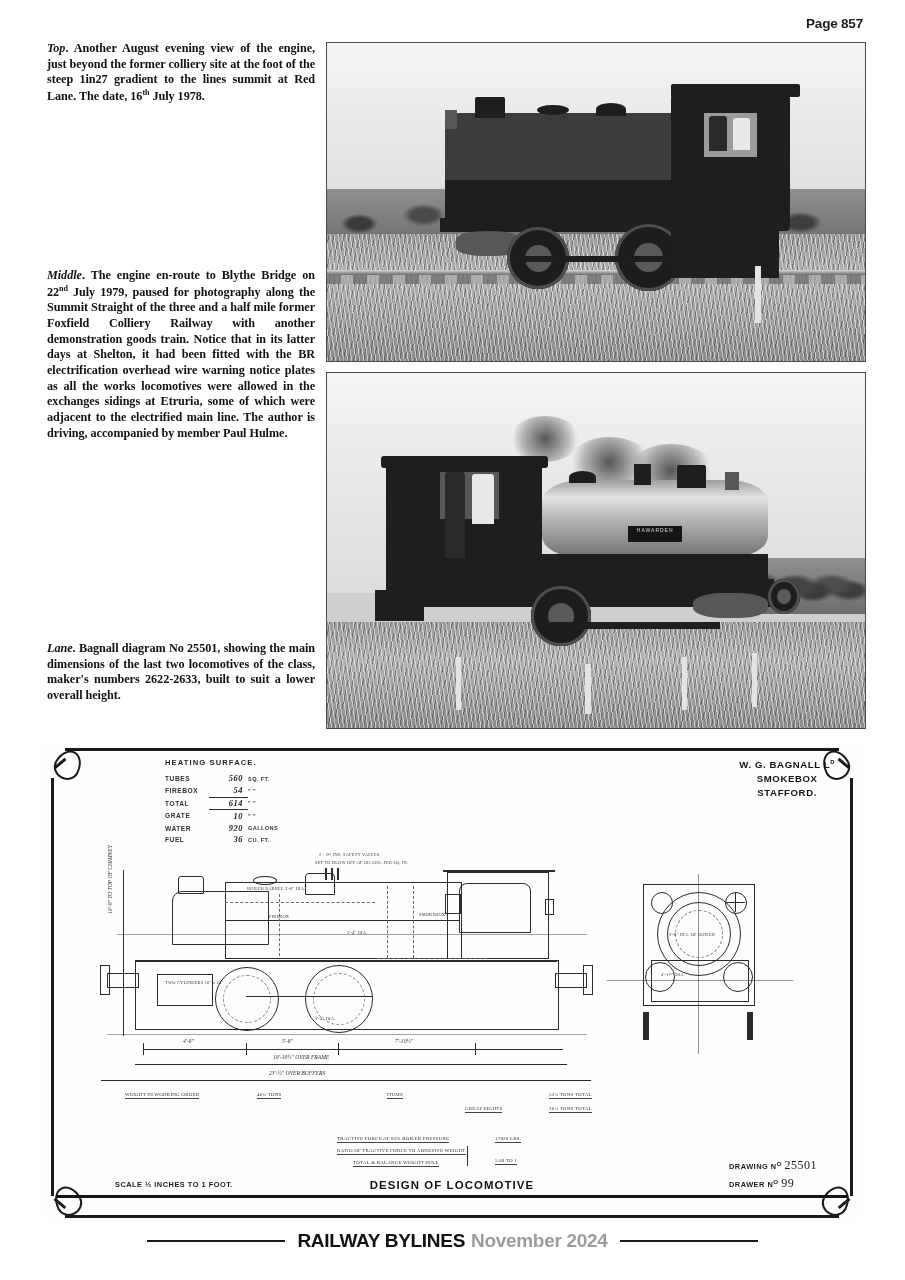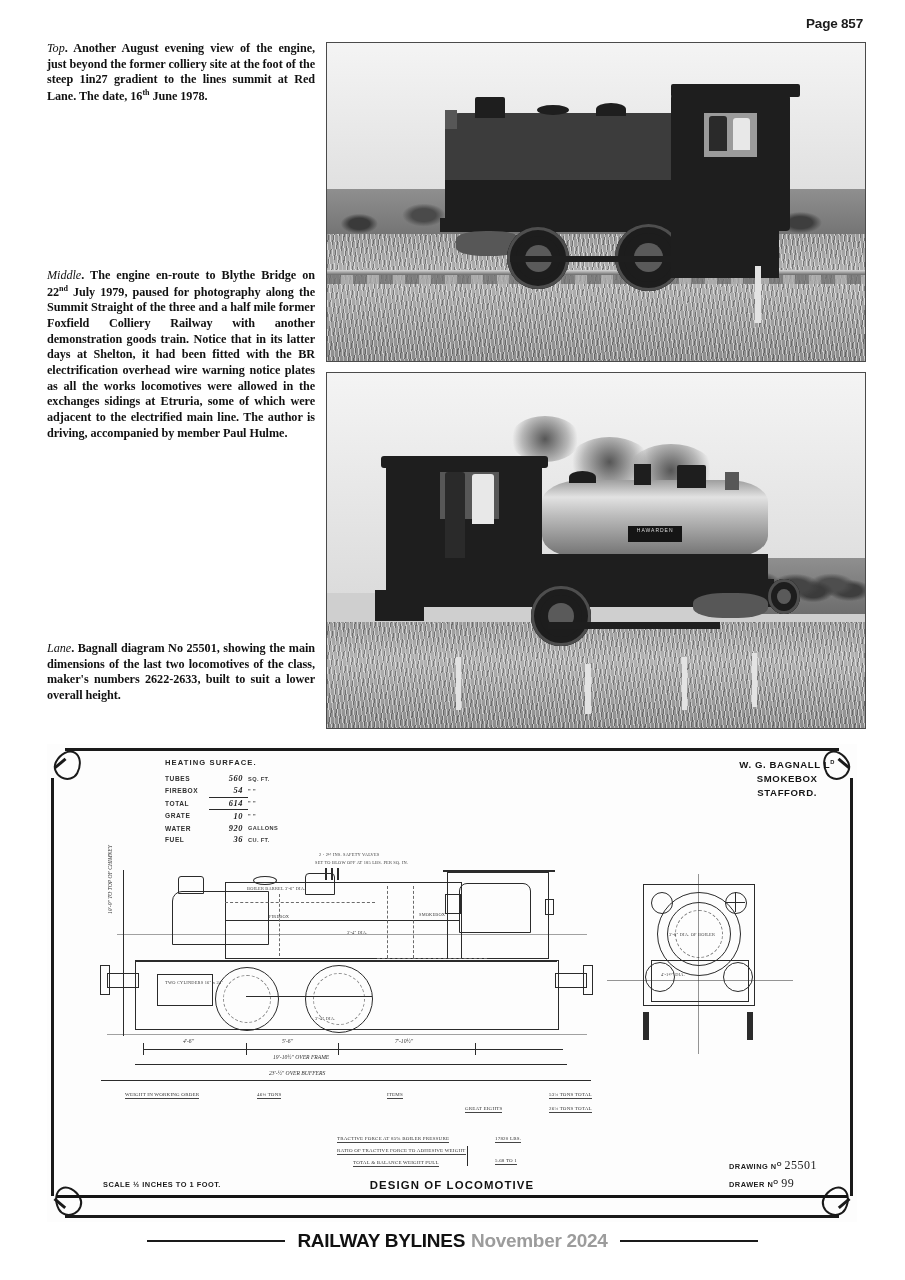--- a/index.html
+++ b/index.html
@@ -36,21 +36,21 @@
     font-family: "Liberation Serif", serif;
     font-size: 12.2px;
     line-height: 1.285;
     font-weight: bold;
     text-align: justify;
     color: #111;
     letter-spacing: -0.05px;
   }
   .caption .lead {
     font-style: italic;
-    font-weight: normal;
+    font-weight: bold;
   }
   .caption sup {
     font-size: 0.66em;
     vertical-align: super;
   }
   #caption-top    { top: 41px; }
   #caption-middle { top: 268px; }
   #caption-below  { top: 641px; }
 
   
@@ -216,21 +216,21 @@
 
   
   #dw-footer-rule {
     position: absolute;
     left: 10px; right: 10px; bottom: 24px;
     height: 3px;
     background: #141414;
   }
   #scale-note {
     position: absolute;
-    left: 56px; bottom: 33px;
+    left: 68px; bottom: 33px;
     font-size: 7.4px; font-weight: bold;
     letter-spacing: .5px;
     color: #1b1b1b;
   }
   #design-title {
     position: absolute;
     left: 0; right: 0; bottom: 31px;
     text-align: center;
     font-size: 11.4px;
     font-weight: bold;
@@ -308,21 +308,21 @@
     color: #9c9c9c;
     margin-left: 6px;
   }
 </style>
 </head>
 <body>
 
 <div class="page-number">Page 857</div>
 
 <div class="caption" id="caption-top">
-  <span class="lead">Top</span><span>. Another August evening view of the engine, just beyond the former colliery site at the foot of the steep 1in27 gradient to the lines summit at Red Lane. The date, 16</span><sup>th</sup><span> June 1978.</span>
+  <span class="lead">Top</span><span>. Another August evening view of the engine, just beyond the former colliery site at the foot of the steep 1in27 gradient to the lines summit at Red Lane. The date, 16</span><sup>th</sup><span> July 1978.</span>
 </div>
 
 <div class="caption" id="caption-middle">
   <span class="lead">Middle</span><span>. The engine en-route to Blythe Bridge on 22</span><sup>nd</sup><span> July 1979, paused for photography along the Summit Straight of the three and a half mile former Foxfield Colliery Railway with another demonstration goods train. Notice that in its latter days at Shelton, it had been fitted with the BR electrification overhead wire warning notice plates as all the works locomotives were allowed in the exchanges sidings at Etruria, some of which were adjacent to the electrified main line. The author is driving, accompanied by member Paul Hulme.</span>
 </div>
 
 <div class="caption" id="caption-below">
   <span class="lead">Lane</span><span>. Bagnall diagram No 25501, showing the main dimensions of the last two locomotives of the class, maker's numbers 2622-2633, built to suit a lower overall height.</span>
 </div>
 

